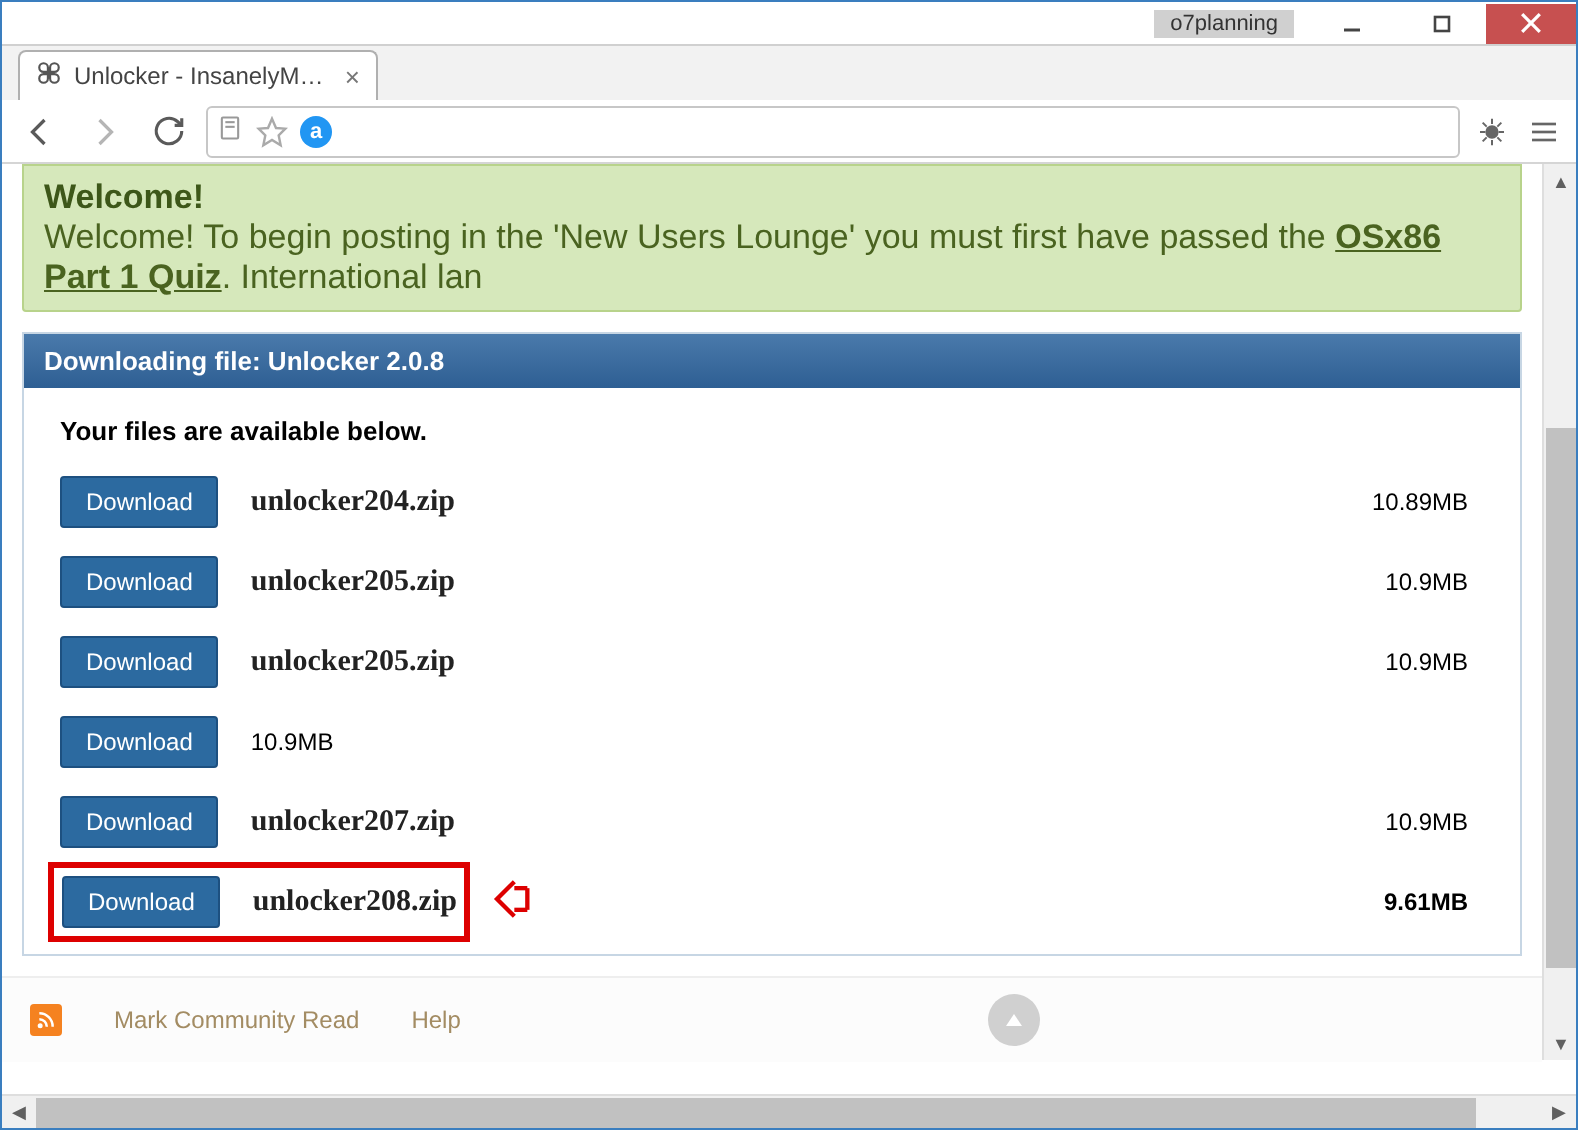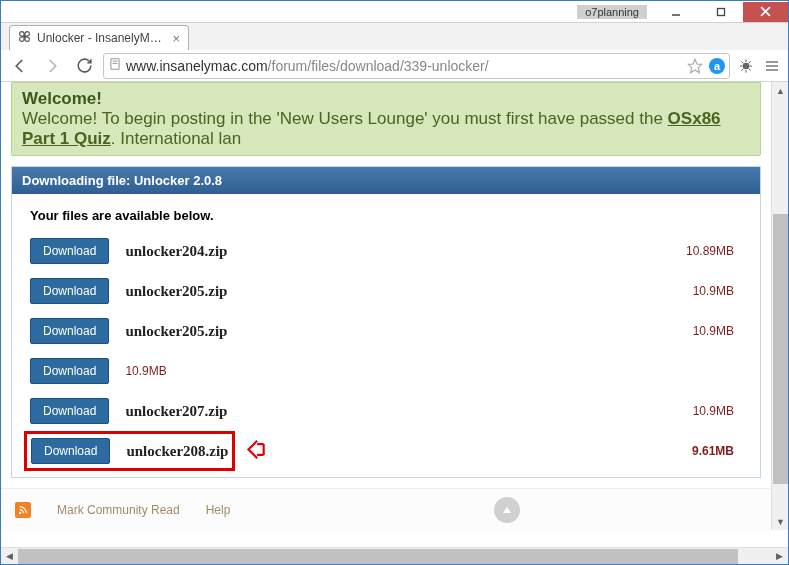--- a/index.html
+++ b/index.html
@@ -37,21 +37,21 @@
   .welcome a { color: #4a6320; text-decoration: underline; font-weight: bold; }
   
   
   .panel { margin: 10px; border: 1px solid #c7d6e4; }
   .panel-head { background: linear-gradient(#4a7aab, #2e5f93); color: #fff; font-weight: bold; font-size: 13px; padding: 6px 10px; }
   .panel-body { background: #fff; padding: 14px 18px 6px 18px; }
   .avail { font-weight: bold; font-size: 13px; margin-bottom: 8px; }
   .file-row { display: flex; align-items: center; padding: 7px 0; gap: 16px; position: relative; }
   .dlbtn { background: #2c6aa0; color: #fff; font-weight: normal; font-size: 12px; padding: 5px 12px; border-radius: 2px; border: 1px solid #1d5080; cursor: pointer; }
   .fname { font-weight: bold; font-size: 15px; font-family: Georgia, serif; color: #222; flex: 1; }
-  .fsize { color: #7f1d1d; font-size: 12px; margin-right: 8px; text-align: right; }
+  .fsize { color: #000000; font-size: 12px; margin-right: 8px; text-align: right; }
   .file-row.hl { border: 3px solid #d00; padding: 4px 4px; margin-left: -6px; margin-right: 320px; }
   .hl-arrow { position: absolute; right: -36px; top: 50%; transform: translateY(-50%); }
   
   
   .page-footer { display: flex; align-items: center; padding: 8px 14px; gap: 26px; color: #a38c63; font-size: 12px; border-top: 1px solid #eee; background: #fcfcfc; }
   .rss { width: 16px; height: 16px; background: #f58220; border-radius: 2px; display: flex; align-items: center; justify-content: center; color: #fff; font-size: 10px; }
   .uparrow { width: 26px; height: 26px; border-radius: 50%; background: #d0d0d0; display: flex; align-items: center; justify-content: center; margin-left: auto; margin-right: auto; }
   .footer-spacer { flex: 1; }
   
   
@@ -119,23 +119,20 @@
         </svg>
     </div>
     <div class="urlbar">
       <span>
         <svg width="14" height="14" viewBox="0 0 24 24" fill="none" stroke="#999" stroke-width="1.8">
             <rect x="5" y="3" width="14" height="18" rx="1"></rect>
             <line x1="8" y1="7" x2="16" y2="7"></line>
             <line x1="8" y1="11" x2="16" y2="11"></line>
           </svg>
       </span>
-      <div style="flex:1;font-size:14px;">
-        <span class="url-host">www.insanelymac.com</span><span class="url-path">/forum/files/download/339-unlocker/</span>
-      </div>
       <span class="iconbtn">
         <svg width="16" height="16" viewBox="0 0 24 24" fill="none" stroke="#aaa" stroke-width="1.8">
             <polygon points="12 2 15 9 22 9.5 17 14.5 18.5 22 12 18 5.5 22 7 14.5 2 9.5 9 9"></polygon>
           </svg>
       </span>
       <span class="acircle">a</span>
     </div>
     <span class="iconbtn" style="color:#666;">
       <svg width="16" height="16" viewBox="0 0 24 24" fill="currentColor">
           <circle cx="12" cy="12" r="5"></circle>

